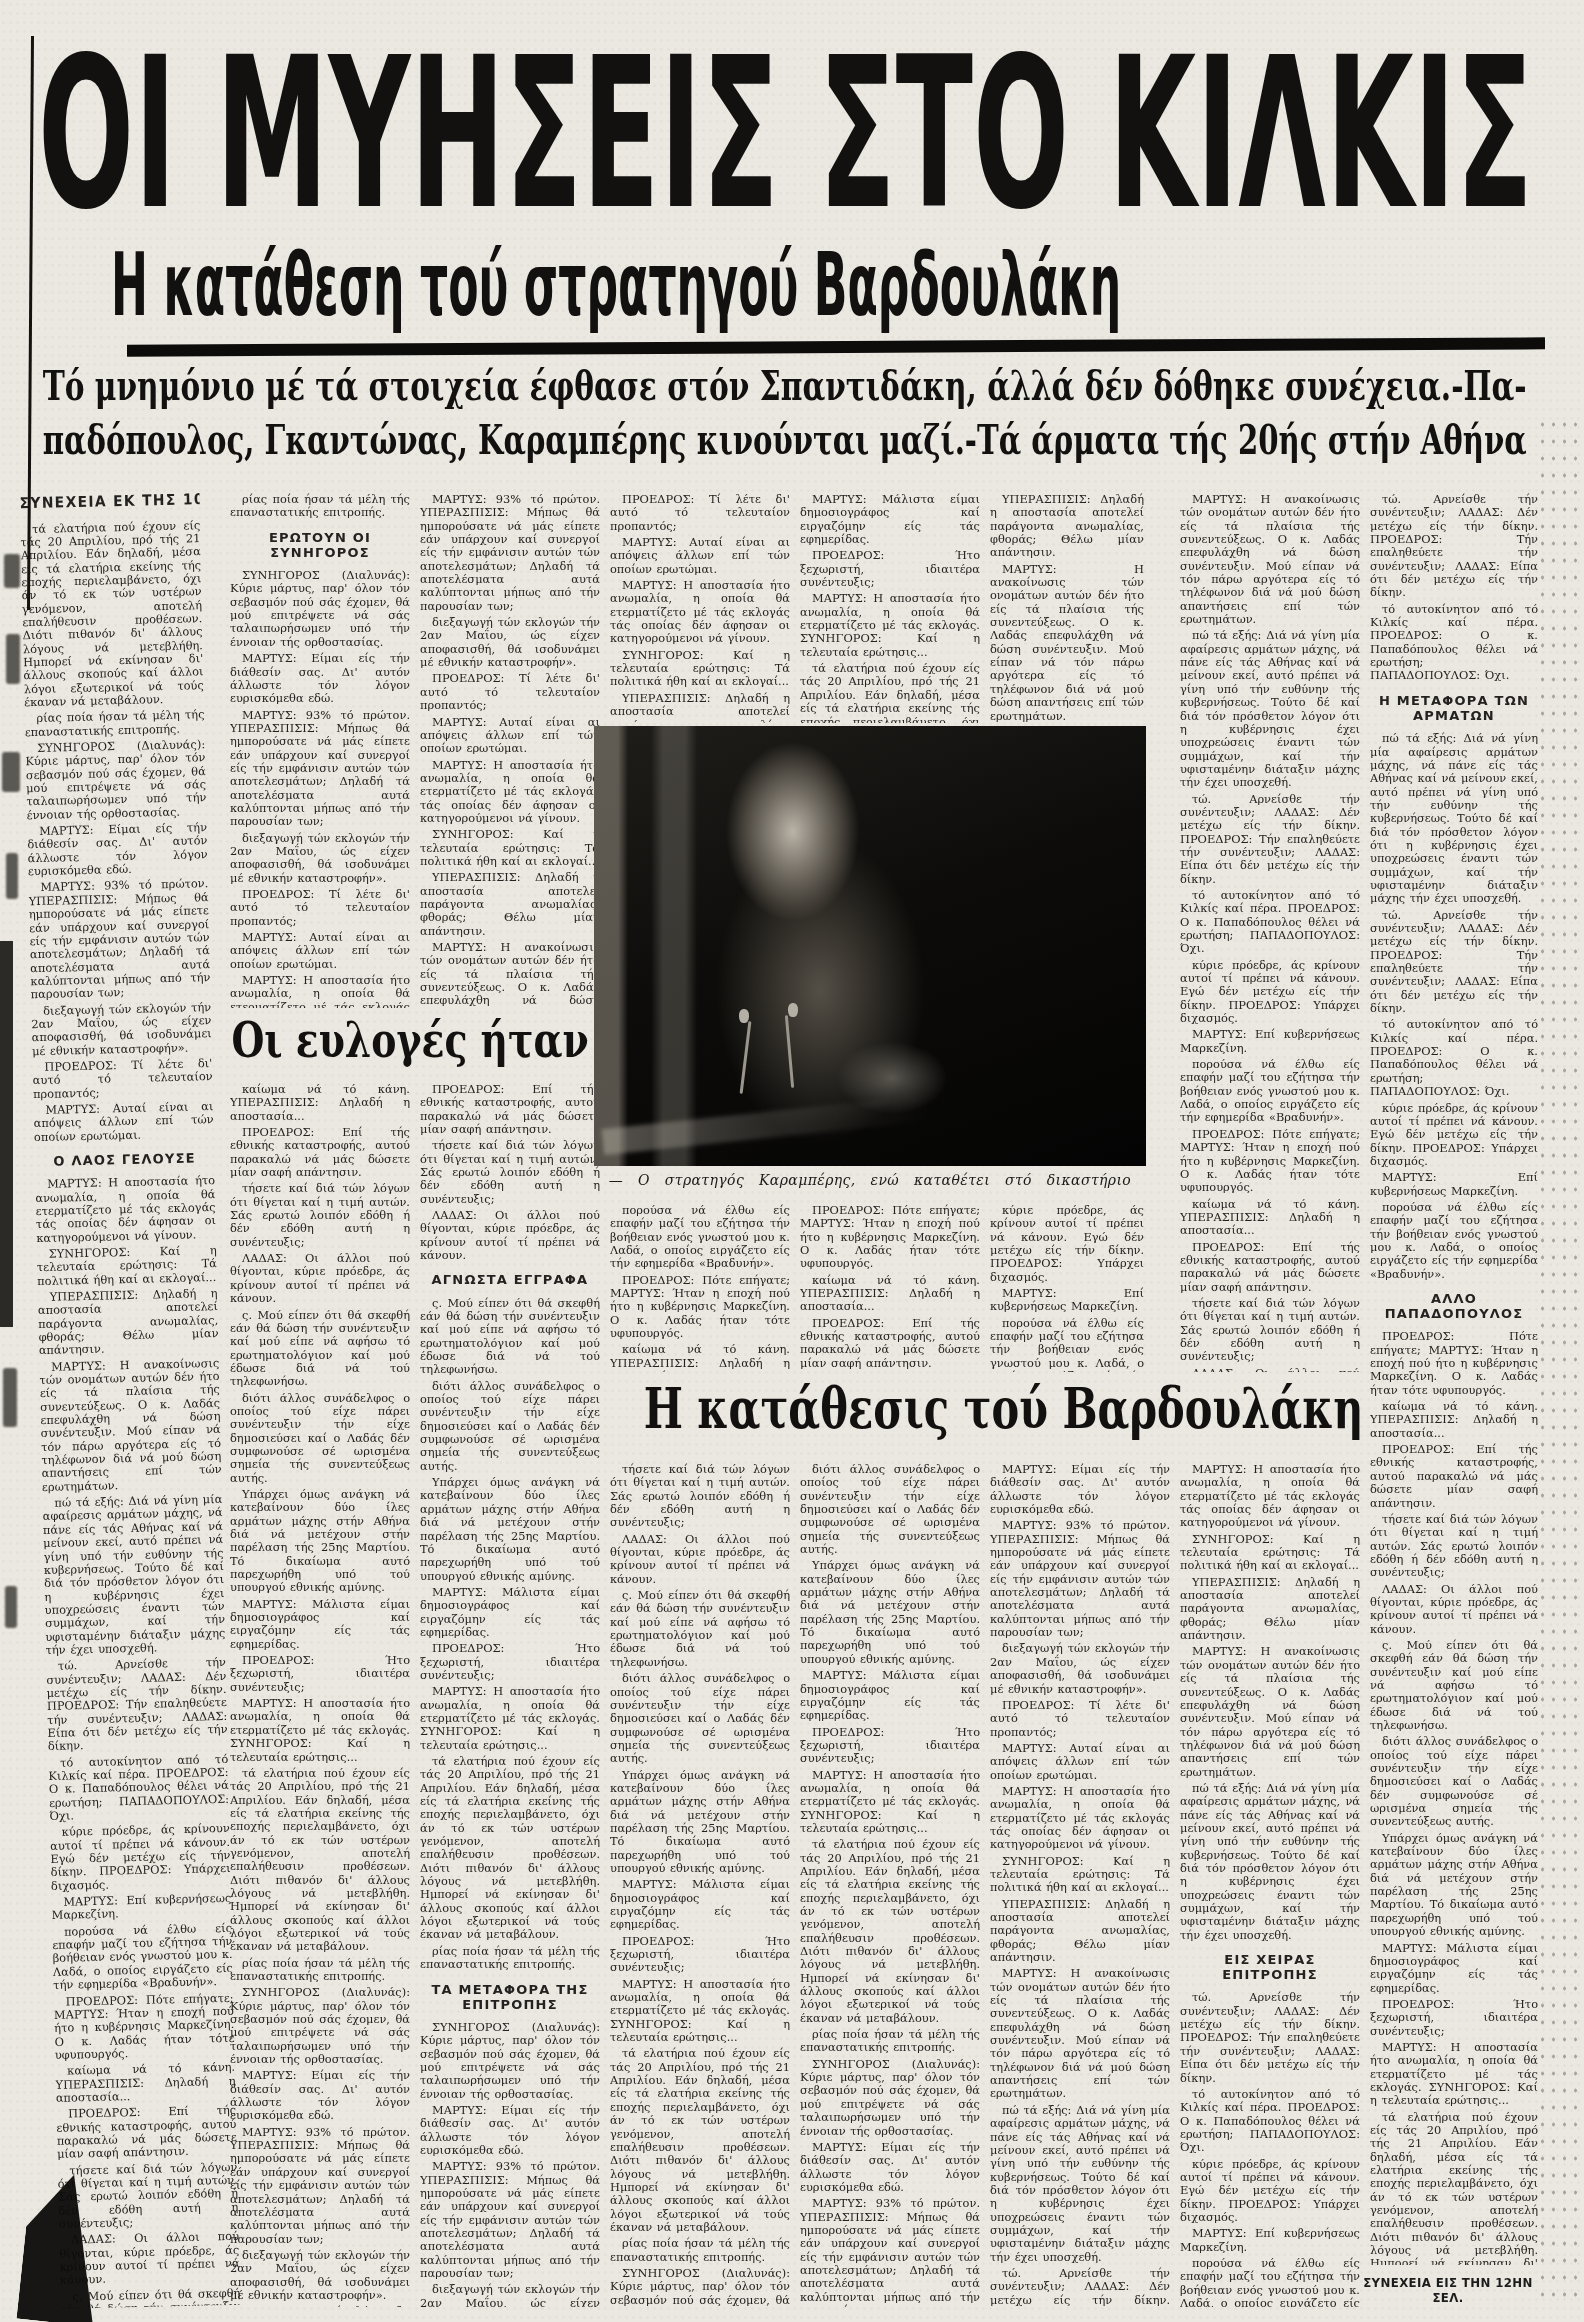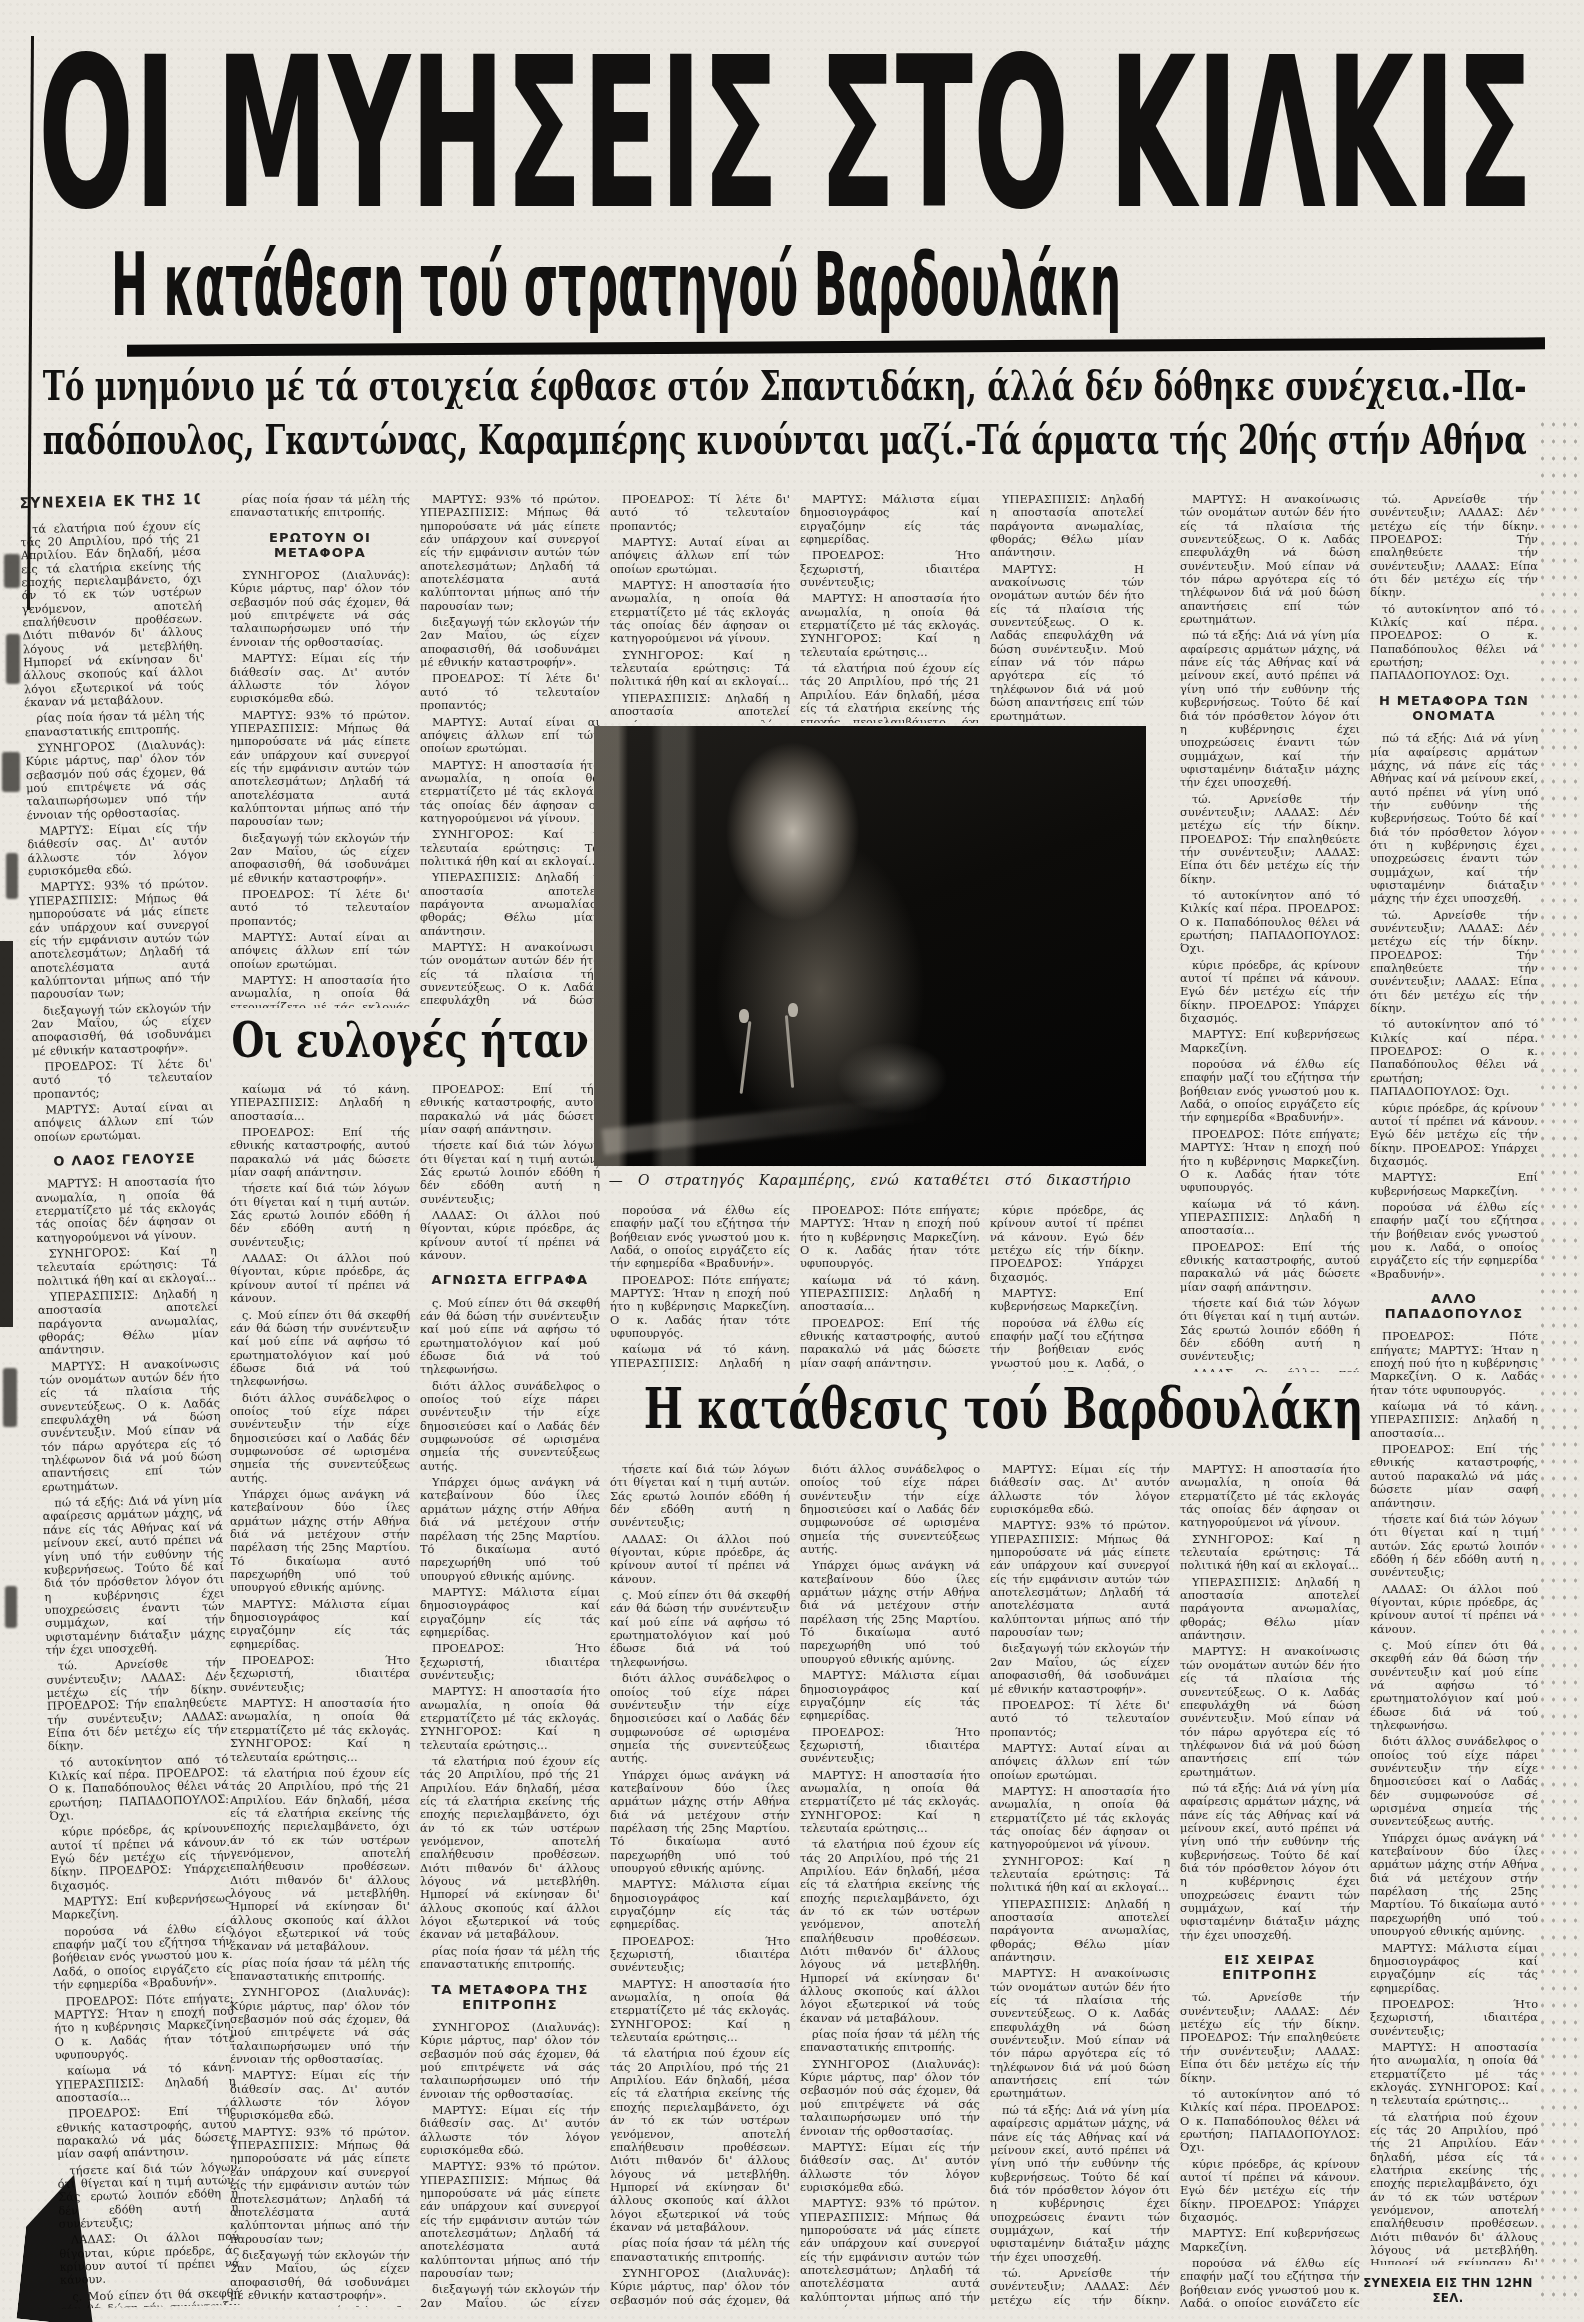--- a/index.html
+++ b/index.html
@@ -119,21 +119,21 @@
         <p>πορούσα νά έλθω είς επαφήν μαζί του εζήτησα τήν βοήθειαν ενός γνωστού μου κ. Λαδά, ο οποίος ειργάζετο είς τήν εφημερίδα «Βραδυνήν».</p>
         <p>ΠΡΟΕΔΡΟΣ: Πότε επήγατε; ΜΑΡΤΥΣ: Ήταν η εποχή πού ήτο η κυβέρνησις Μαρκεζίνη. Ο κ. Λαδάς ήταν τότε υφυπουργός.</p>
         <p>καίωμα νά τό κάνη. ΥΠΕΡΑΣΠΙΣΙΣ: Δηλαδή η αποστασία...</p>
         <p>ΠΡΟΕΔΡΟΣ: Επί τής εθνικής καταστροφής, αυτού παρακαλώ νά μάς δώσετε μίαν σαφή απάντησιν.</p>
         <p>τήσετε καί διά τών λόγων ότι θίγεται καί η τιμή αυτών. Σάς ερωτώ λοιπόν εδόθη ή δέν εδόθη αυτή η συνέντευξις;</p>
         <p>ΛΑΔΑΣ: Οι άλλοι πού θίγονται, κύριε πρόεδρε, άς κρίνουν αυτοί τί πρέπει νά κάνουν.</p>
         <p>ς. Μού είπεν ότι θά σκεφθή εάν θά δώση τήν συνέντευξιν καί μού είπε νά αφήσω τό ερωτηματολόγιον καί μού έδωσε διά νά τού τηλεφωνήσω.</p>
       </div>
       <div class="col" style="left: 230px; top: 493px; width: 180px; height: 515px;">
         <p>ρίας ποία ήσαν τά μέλη τής επαναστατικής επιτροπής.</p>
-        <div class="col-subhead">ΕΡΩΤΟΥΝ ΟΙ ΜΕΤΑΦΟΡΑ</div>
+        <div class="col-subhead">ΕΡΩΤΟΥΝ ΟΙ ΣΥΝΗΓΟΡΟΣ</div>
         <p>ΣΥΝΗΓΟΡΟΣ (Διαλυνάς): Κύριε μάρτυς, παρ' όλον τόν σεβασμόν πού σάς έχομεν, θά μού επιτρέψετε νά σάς ταλαιπωρήσωμεν υπό τήν έννοιαν τής ορθοστασίας.</p>
         <p>ΜΑΡΤΥΣ: Είμαι είς τήν διάθεσίν σας. Δι' αυτόν άλλωστε τόν λόγον ευρισκόμεθα εδώ.</p>
         <p>ΜΑΡΤΥΣ: 93% τό πρώτον. ΥΠΕΡΑΣΠΙΣΙΣ: Μήπως θά ημπορούσατε νά μάς είπετε εάν υπάρχουν καί συνεργοί είς τήν εμφάνισιν αυτών τών αποτελεσμάτων; Δηλαδή τά αποτελέσματα αυτά καλύπτονται μήπως από τήν παρουσίαν των;</p>
         <p>διεξαγωγή τών εκλογών τήν 2αν Μαΐου, ώς είχεν αποφασισθή, θά ισοδυνάμει μέ εθνικήν καταστροφήν».</p>
         <p>ΠΡΟΕΔΡΟΣ: Τί λέτε δι' αυτό τό τελευταίον προπαντός;</p>
         <p>ΜΑΡΤΥΣ: Αυταί είναι αι απόψεις άλλων επί τών οποίων ερωτώμαι.</p>
         <p>ΜΑΡΤΥΣ: Η αποστασία ήτο ανωμαλία, η οποία θά ετερματίζετο μέ τάς εκλογάς τάς οποίας δέν άφησαν οι κατηγορούμενοι νά γίνουν.</p>
       </div>
       <div class="col" style="left: 420px; top: 493px; width: 180px; height: 515px;">
         <p>ΜΑΡΤΥΣ: 93% τό πρώτον. ΥΠΕΡΑΣΠΙΣΙΣ: Μήπως θά ημπορούσατε νά μάς είπετε εάν υπάρχουν καί συνεργοί είς τήν εμφάνισιν αυτών τών αποτελεσμάτων; Δηλαδή τά αποτελέσματα αυτά καλύπτονται μήπως από τήν παρουσίαν των;</p>
@@ -172,21 +172,21 @@
         <p>πορούσα νά έλθω είς επαφήν μαζί του εζήτησα τήν βοήθειαν ενός γνωστού μου κ. Λαδά, ο οποίος ειργάζετο είς τήν εφημερίδα «Βραδυνήν».</p>
         <p>ΠΡΟΕΔΡΟΣ: Πότε επήγατε; ΜΑΡΤΥΣ: Ήταν η εποχή πού ήτο η κυβέρνησις Μαρκεζίνη. Ο κ. Λαδάς ήταν τότε υφυπουργός.</p>
         <p>καίωμα νά τό κάνη. ΥΠΕΡΑΣΠΙΣΙΣ: Δηλαδή η αποστασία...</p>
         <p>ΠΡΟΕΔΡΟΣ: Επί τής εθνικής καταστροφής, αυτού παρακαλώ νά μάς δώσετε μίαν σαφή απάντησιν.</p>
         <p>τήσετε καί διά τών λόγων ότι θίγεται καί η τιμή αυτών. Σάς ερωτώ λοιπόν εδόθη ή δέν εδόθη αυτή η συνέντευξις;</p>
         <p>ΛΑΔΑΣ: Οι άλλοι πού θίγονται, κύριε πρόεδρε, άς κρίνουν αυτοί τί πρέπει νά κάνουν.</p>
       </div>
       <div class="col" style="left: 1370px; top: 493px; width: 168px; height: 1772px;">
         <p>τώ. Αρνείσθε τήν συνέντευξιν; ΛΑΔΑΣ: Δέν μετέχω είς τήν δίκην. ΠΡΟΕΔΡΟΣ: Τήν επαληθεύετε τήν συνέντευξιν; ΛΑΔΑΣ: Είπα ότι δέν μετέχω είς τήν δίκην.</p>
         <p>τό αυτοκίνητον από τό Κιλκίς καί πέρα. ΠΡΟΕΔΡΟΣ: Ο κ. Παπαδόπουλος θέλει νά ερωτήση; ΠΑΠΑΔΟΠΟΥΛΟΣ: Όχι.</p>
-        <div class="col-subhead">Η ΜΕΤΑΦΟΡΑ ΤΩΝ ΟΝΟΜΑΤΑ</div>
+        <div class="col-subhead">Η ΜΕΤΑΦΟΡΑ ΤΩΝ ΑΡΜΑΤΩΝ</div>
         <p>πώ τά εξής: Διά νά γίνη μία αφαίρεσις αρμάτων μάχης, νά πάνε είς τάς Αθήνας καί νά μείνουν εκεί, αυτό πρέπει νά γίνη υπό τήν ευθύνην τής κυβερνήσεως. Τούτο δέ καί διά τόν πρόσθετον λόγον ότι η κυβέρνησις έχει υποχρεώσεις έναντι τών συμμάχων, καί τήν υφισταμένην διάταξιν μάχης τήν έχει υποσχεθή.</p>
         <p>τώ. Αρνείσθε τήν συνέντευξιν; ΛΑΔΑΣ: Δέν μετέχω είς τήν δίκην. ΠΡΟΕΔΡΟΣ: Τήν επαληθεύετε τήν συνέντευξιν; ΛΑΔΑΣ: Είπα ότι δέν μετέχω είς τήν δίκην.</p>
         <p>τό αυτοκίνητον από τό Κιλκίς καί πέρα. ΠΡΟΕΔΡΟΣ: Ο κ. Παπαδόπουλος θέλει νά ερωτήση; ΠΑΠΑΔΟΠΟΥΛΟΣ: Όχι.</p>
         <p>κύριε πρόεδρε, άς κρίνουν αυτοί τί πρέπει νά κάνουν. Εγώ δέν μετέχω είς τήν δίκην. ΠΡΟΕΔΡΟΣ: Υπάρχει διχασμός.</p>
         <p>ΜΑΡΤΥΣ: Επί κυβερνήσεως Μαρκεζίνη.</p>
         <p>πορούσα νά έλθω είς επαφήν μαζί του εζήτησα τήν βοήθειαν ενός γνωστού μου κ. Λαδά, ο οποίος ειργάζετο είς τήν εφημερίδα «Βραδυνήν».</p>
         <div class="col-subhead">ΑΛΛΟ ΠΑΠΑΔΟΠΟΥΛΟΣ</div>
         <p>ΠΡΟΕΔΡΟΣ: Πότε επήγατε; ΜΑΡΤΥΣ: Ήταν η εποχή πού ήτο η κυβέρνησις Μαρκεζίνη. Ο κ. Λαδάς ήταν τότε υφυπουργός.</p>
         <p>καίωμα νά τό κάνη. ΥΠΕΡΑΣΠΙΣΙΣ: Δηλαδή η αποστασία...</p>
         <p>ΠΡΟΕΔΡΟΣ: Επί τής εθνικής καταστροφής, αυτού παρακαλώ νά μάς δώσετε μίαν σαφή απάντησιν.</p>

